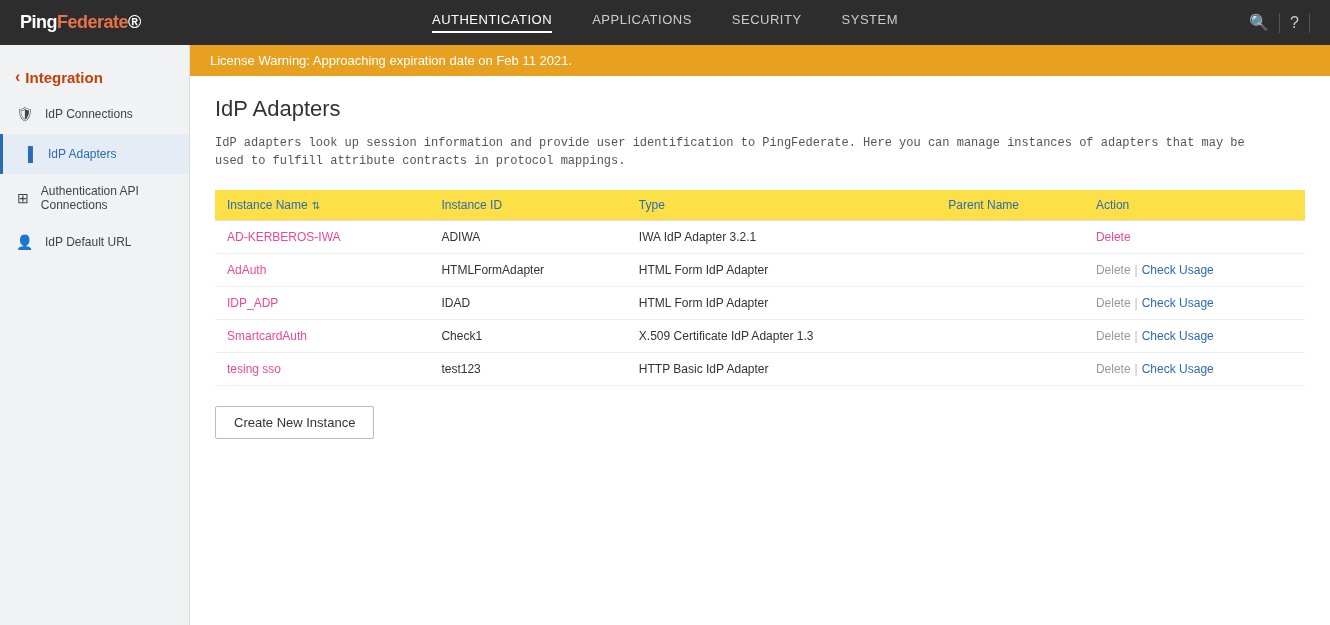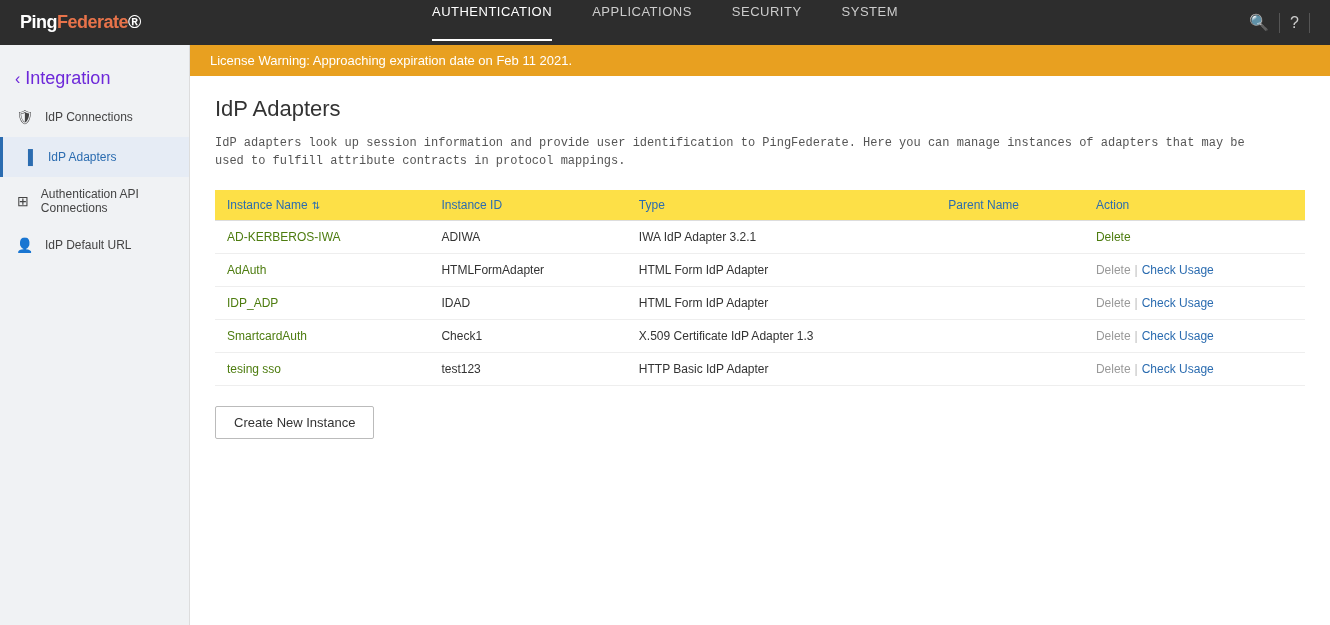--- a/index.html
+++ b/index.html
@@ -27,21 +27,21 @@
       gap: 40px;
       position: absolute;
       left: 50%;
       transform: translateX(-50%);
     }
     .nav-link {
       color: #ccc;
       text-decoration: none;
       font-size: 13px;
       letter-spacing: 0.5px;
-      padding-bottom: 20px;
+      padding-bottom: 4px;
       cursor: pointer;
     }
     .nav-link.active {
       color: #fff;
       border-bottom: 2px solid #fff;
     }
     .nav-right {
       margin-left: auto;
       display: flex;
       align-items: center;
@@ -69,24 +69,24 @@
       width: 190px;
       background: #f0f2f4;
       border-right: 1px solid #ddd;
       padding: 15px 0;
       flex-shrink: 0;
     }
     .sidebar-back {
       display: flex;
       align-items: center;
       padding: 8px 15px;
-      color: #6d28d9;
-      font-size: 18px;
-      cursor: pointer;
-      font-weight: normal;
+      color: #c2410c;
+      font-size: 15px;
+      cursor: pointer;
+      font-weight: bold;
     }
     .sidebar-back::before {
       content: '‹';
       margin-right: 5px;
       font-size: 16px;
     }
     .sidebar-icons {
       display: flex;
       flex-direction: column;
       gap: 0;
@@ -174,21 +174,21 @@
     .th-name {
       display: flex;
       align-items: center;
       gap: 4px;
     }
     .sort-icon {
       font-size: 10px;
       color: #2b6cb0;
     }
     .link-blue {
-      color: #4d7c0f;
+      color: #ec4899;
       cursor: pointer;
       text-decoration: none;
     }
     .action-links {
       display: flex;
       gap: 0;
     }
     .action-del {
       color: #999;
       margin-right: 4px;

